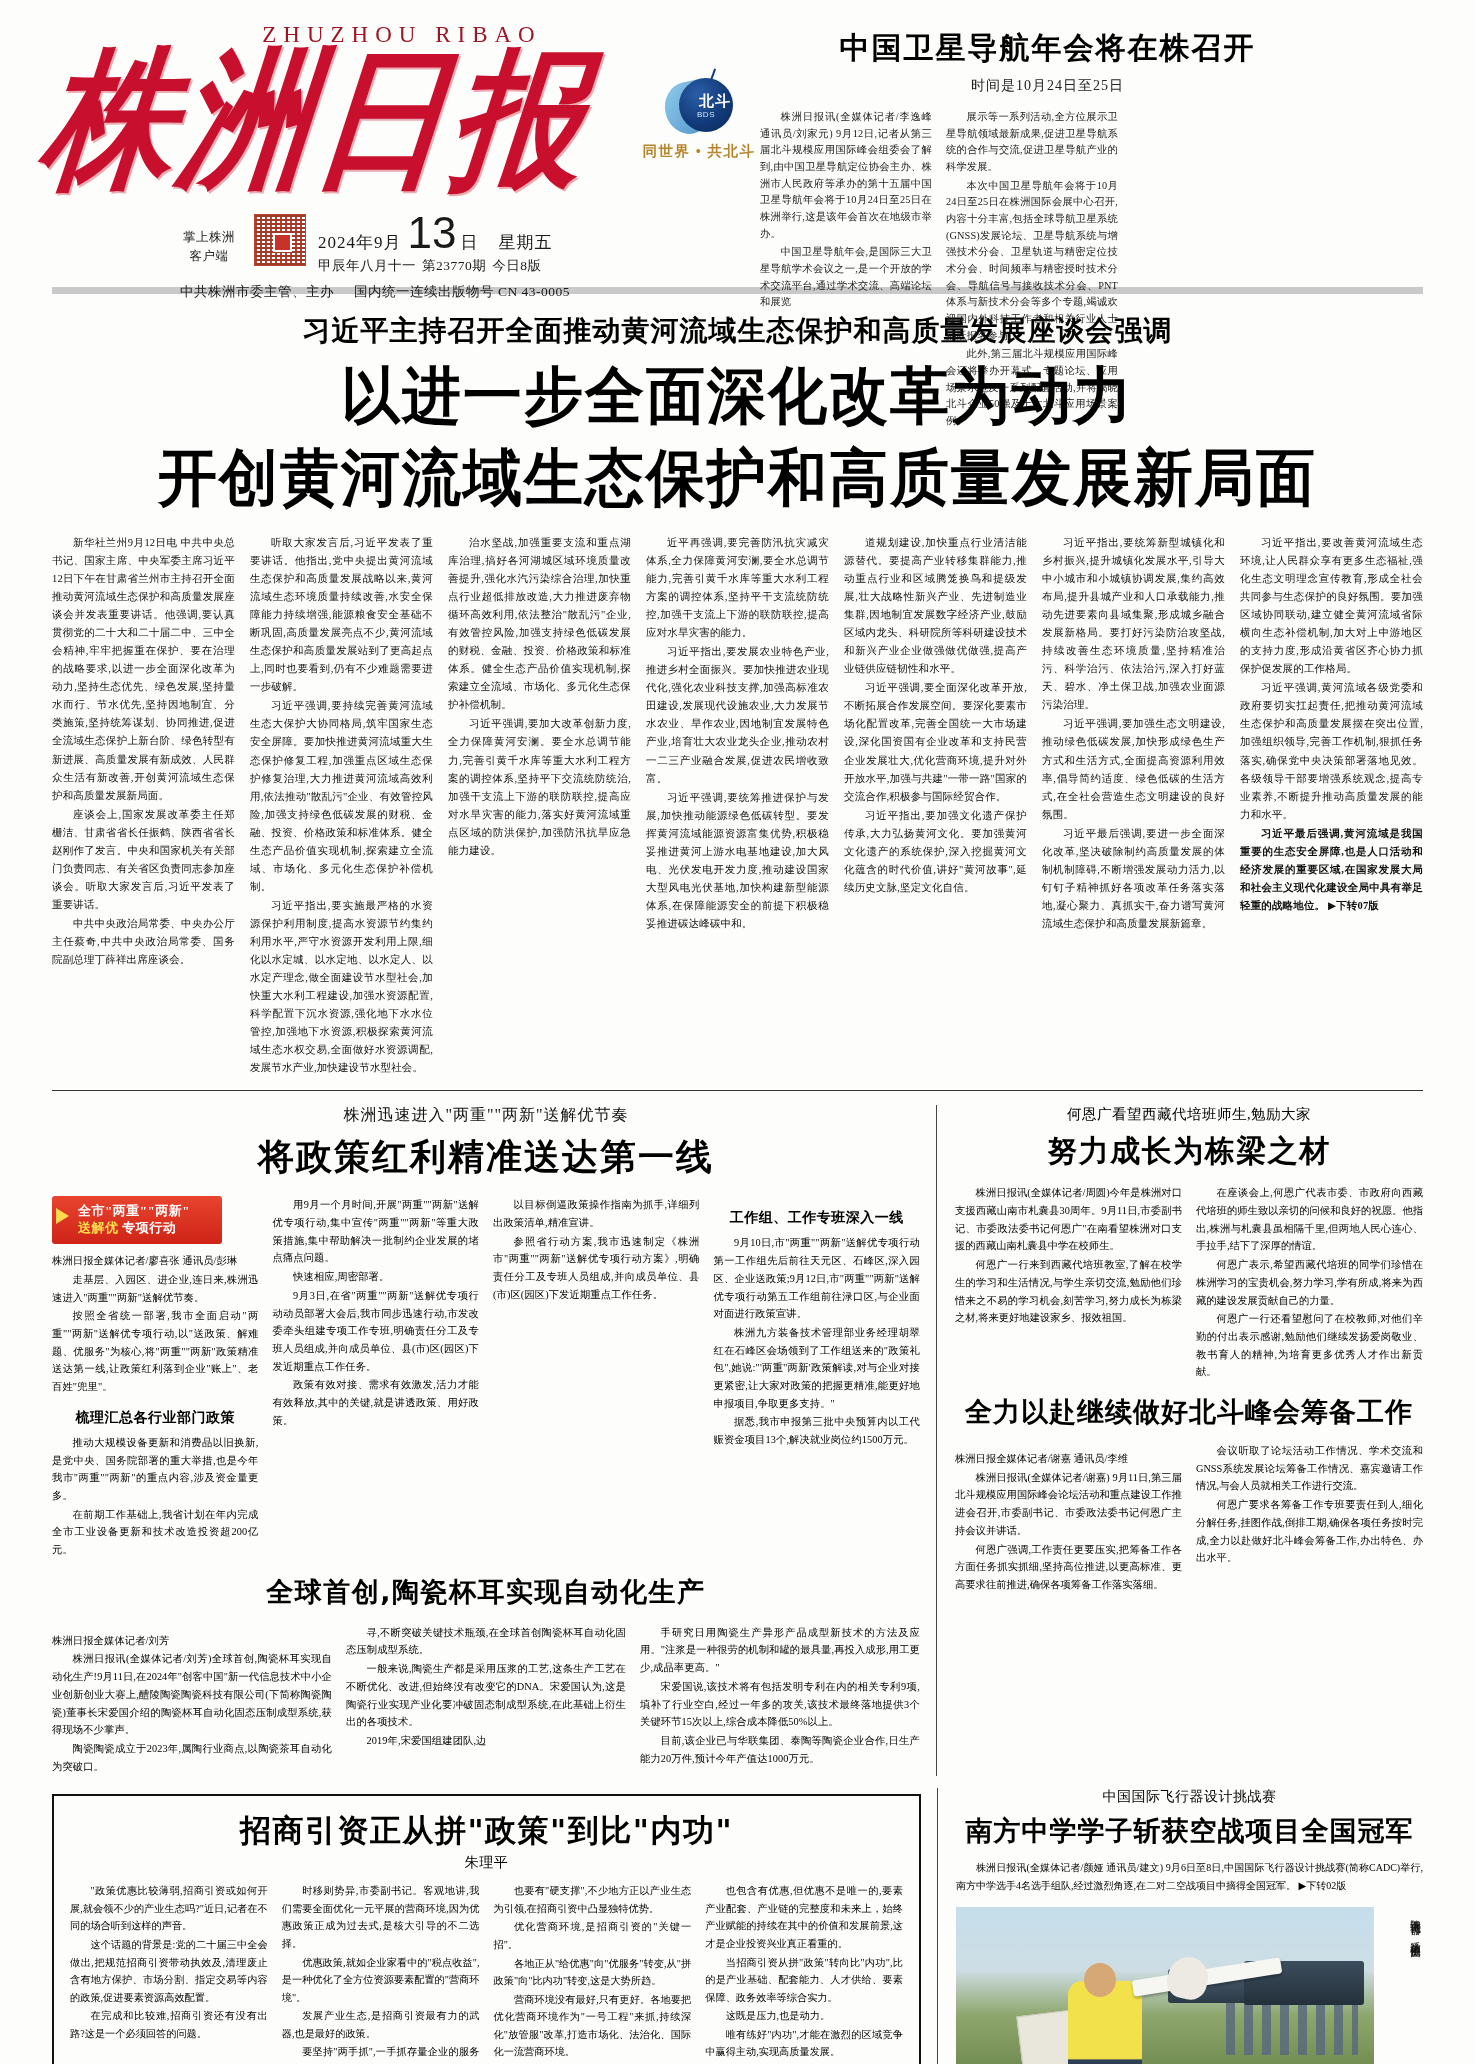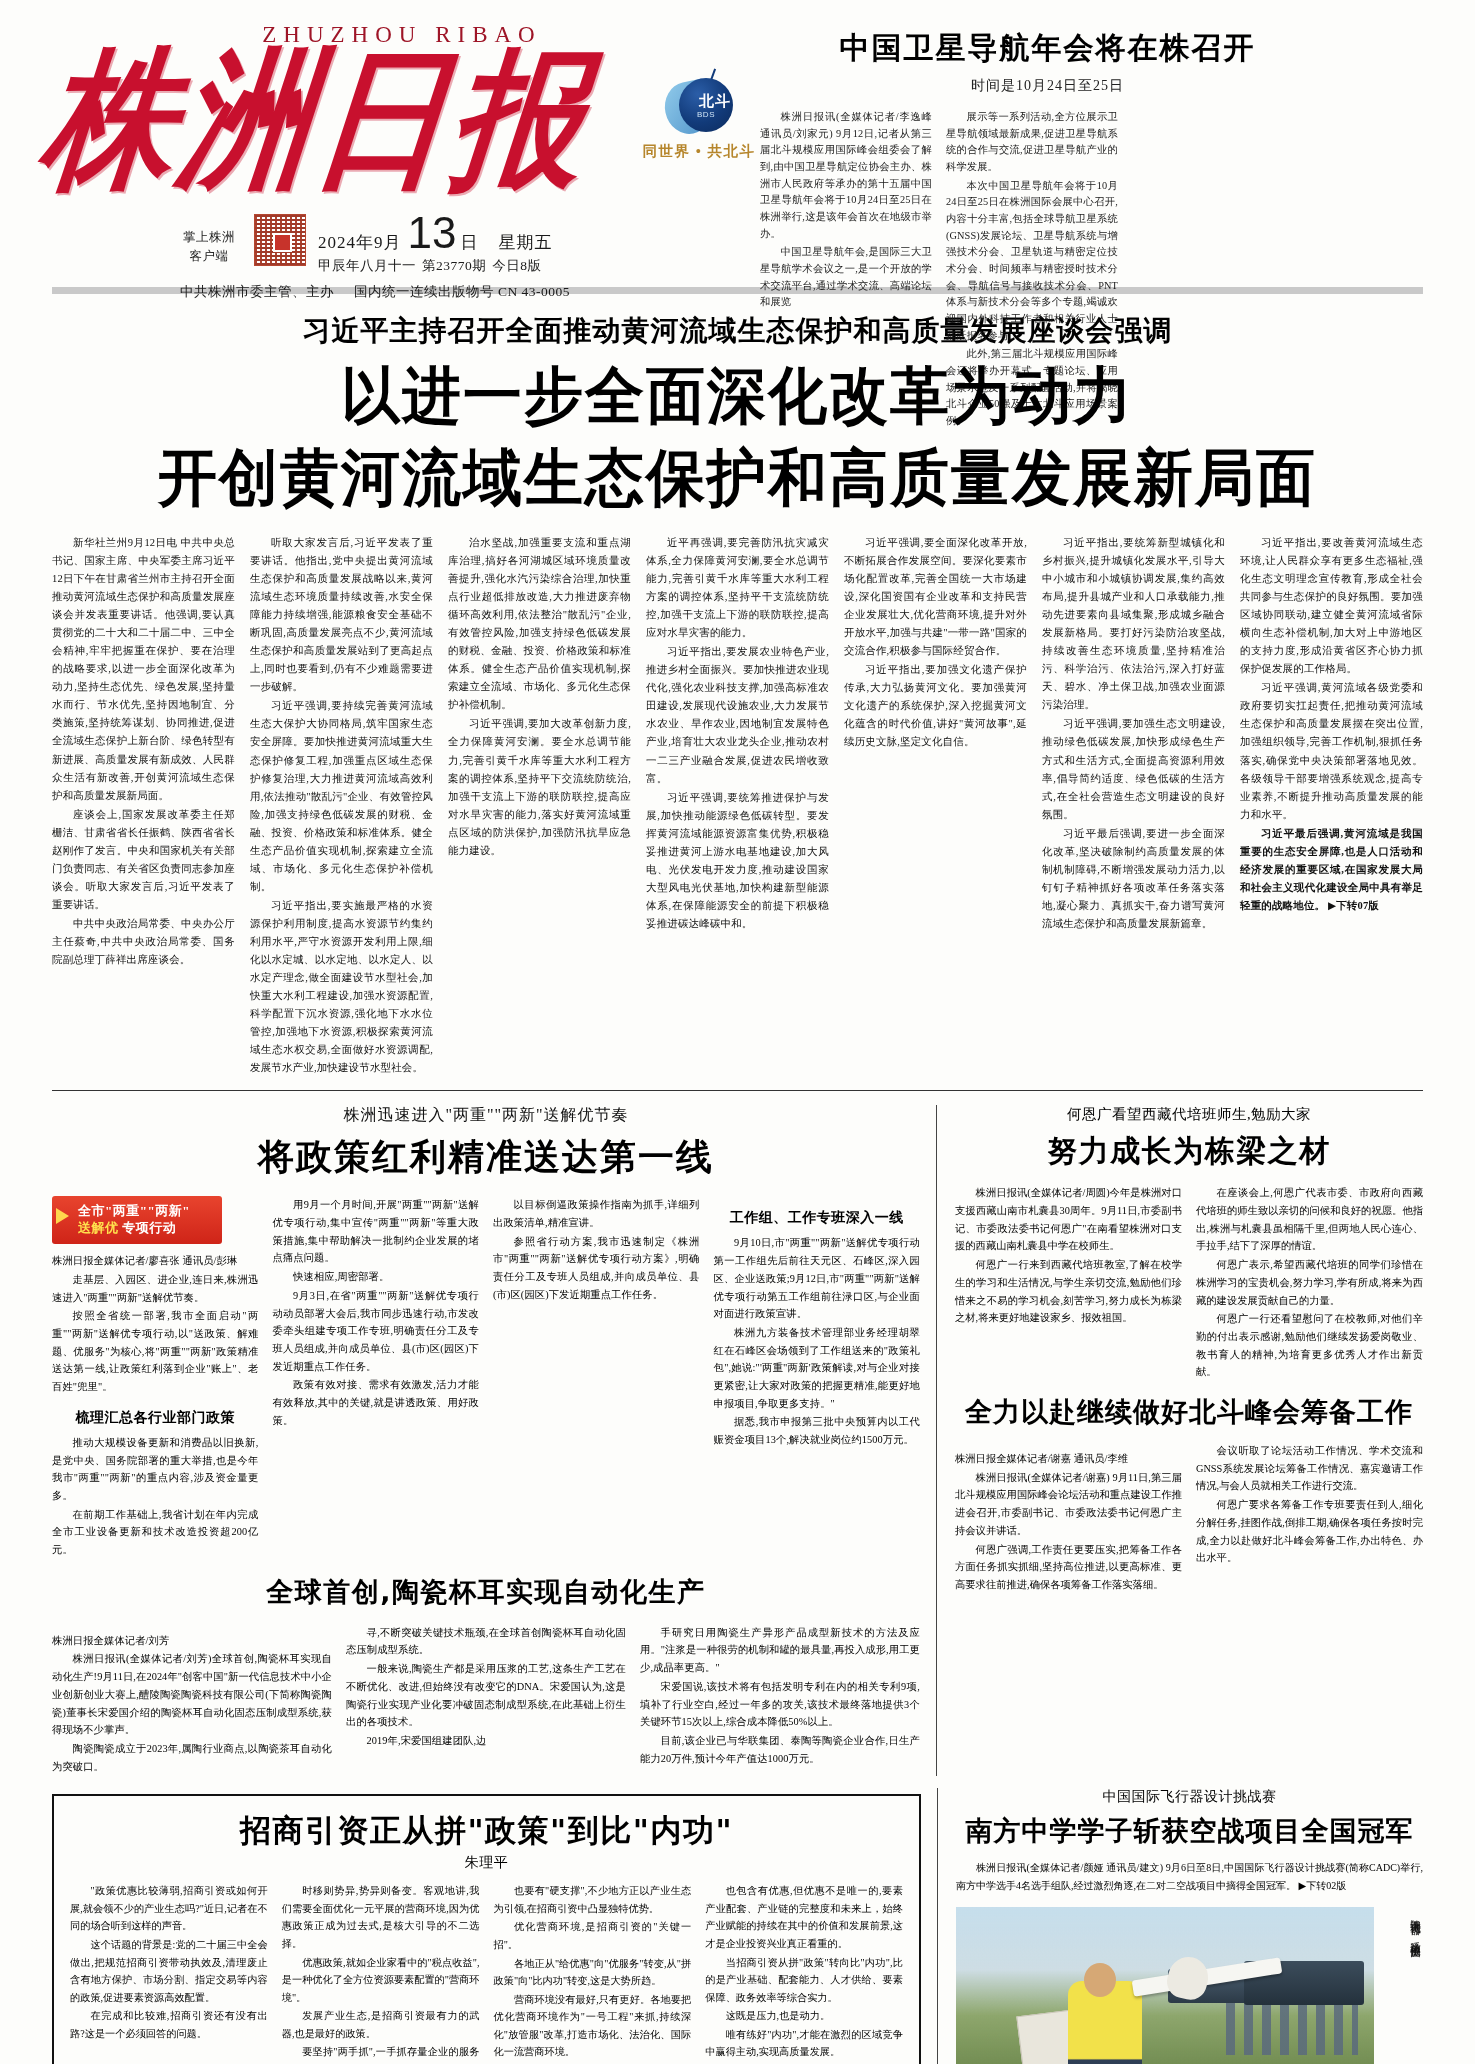--- a/index.html
+++ b/index.html
@@ -547,20 +547,21 @@
     <div class="lb-col">
       <p>治水坚战,加强重要支流和重点湖库治理,搞好各河湖城区域环境质量改善提升,强化水汽污染综合治理,加快重点行业超低排放改造,大力推进废弃物循环高效利用,依法整治"散乱污"企业,有效管控风险,加强支持绿色低碳发展的财税、金融、投资、价格政策和标准体系。健全生态产品价值实现机制,探索建立全流域、市场化、多元化生态保护补偿机制。</p>
       <p>习近平强调,要加大改革创新力度,全力保障黄河安澜。要全水总调节能力,完善引黄千水库等重大水利工程方案的调控体系,坚持平下交流统防统治,加强干支流上下游的联防联控,提高应对水旱灾害的能力,落实好黄河流域重点区域的防洪保护,加强防汛抗旱应急能力建设。</p>
     </div>
     <div class="lb-col">
       <p>近平再强调,要完善防汛抗灾减灾体系,全力保障黄河安澜,要全水总调节能力,完善引黄千水库等重大水利工程方案的调控体系,坚持平干支流统防统控,加强干支流上下游的联防联控,提高应对水旱灾害的能力。</p>
       <p>习近平指出,要发展农业特色产业,推进乡村全面振兴。要加快推进农业现代化,强化农业科技支撑,加强高标准农田建设,发展现代设施农业,大力发展节水农业、旱作农业,因地制宜发展特色产业,培育壮大农业龙头企业,推动农村一二三产业融合发展,促进农民增收致富。</p>
       <p>习近平强调,要统筹推进保护与发展,加快推动能源绿色低碳转型。要发挥黄河流域能源资源富集优势,积极稳妥推进黄河上游水电基地建设,加大风电、光伏发电开发力度,推动建设国家大型风电光伏基地,加快构建新型能源体系,在保障能源安全的前提下积极稳妥推进碳达峰碳中和。</p>
     </div>
     <div class="lb-col">
+      <p>道规划建设,加快重点行业清洁能源替代。要提高产业转移集群能力,推动重点行业和区域腾笼换鸟和提级发展,壮大战略性新兴产业、先进制造业集群,因地制宜发展数字经济产业,鼓励区域内龙头、科研院所等科研建设技术和新兴产业企业做强做优做强,提高产业链供应链韧性和水平。</p>
       <p>习近平强调,要全面深化改革开放,不断拓展合作发展空间。要深化要素市场化配置改革,完善全国统一大市场建设,深化国资国有企业改革和支持民营企业发展壮大,优化营商环境,提升对外开放水平,加强与共建"一带一路"国家的交流合作,积极参与国际经贸合作。</p>
       <p>习近平指出,要加强文化遗产保护传承,大力弘扬黄河文化。要加强黄河文化遗产的系统保护,深入挖掘黄河文化蕴含的时代价值,讲好"黄河故事",延续历史文脉,坚定文化自信。</p>
     </div>
     <div class="lb-col">
       <p>习近平指出,要统筹新型城镇化和乡村振兴,提升城镇化发展水平,引导大中小城市和小城镇协调发展,集约高效布局,提升县城产业和人口承载能力,推动先进要素向县域集聚,形成城乡融合发展新格局。要打好污染防治攻坚战,持续改善生态环境质量,坚持精准治污、科学治污、依法治污,深入打好蓝天、碧水、净土保卫战,加强农业面源污染治理。</p>
       <p>习近平强调,要加强生态文明建设,推动绿色低碳发展,加快形成绿色生产方式和生活方式,全面提高资源利用效率,倡导简约适度、绿色低碳的生活方式,在全社会营造生态文明建设的良好氛围。</p>
       <p>习近平最后强调,要进一步全面深化改革,坚决破除制约高质量发展的体制机制障碍,不断增强发展动力活力,以钉钉子精神抓好各项改革任务落实落地,凝心聚力、真抓实干,奋力谱写黄河流域生态保护和高质量发展新篇章。</p>
     </div>
     <div class="lb-col">
       <p>习近平指出,要改善黄河流域生态环境,让人民群众享有更多生态福祉,强化生态文明理念宣传教育,形成全社会共同参与生态保护的良好氛围。要加强区域协同联动,建立健全黄河流域省际横向生态补偿机制,加大对上中游地区的支持力度,形成沿黄省区齐心协力抓保护促发展的工作格局。</p>
@@ -670,21 +671,21 @@
       <div class="box-ad">
         <div class="box-head">招商引资正从拼"政策"到比"内功"</div>
         <div class="box-by">朱理平</div>
         <div class="box-body">
           <div class="box-c">
             <p>"政策优惠比较薄弱,招商引资或如何开展,就会领不少的产业生态吗?"近日,记者在不同的场合听到这样的声音。</p>
             <p>这个话题的背景是:党的二十届三中全会做出,把规范招商引资带动执效及,清理废止含有地方保护、市场分割、指定交易等内容的政策,促进要素资源高效配置。</p>
             <p>在完成和比较难,招商引资还有没有出路?这是一个必须回答的问题。</p>
           </div>
           <div class="box-c">
-            <p>时移则势异,势异则备变。客观地讲,我们需要全面优化一元平展的营商环境,因为优惠政策正成为过去式,是核大引导的不二选择。</p>
+            <p>时移则势异,市委副书记。客观地讲,我们需要全面优化一元平展的营商环境,因为优惠政策正成为过去式,是核大引导的不二选择。</p>
             <p>优惠政策,就如企业家看中的"税点收益",是一种优化了全方位资源要素配置的"营商环境"。</p>
             <p>发展产业生态,是招商引资最有力的武器,也是最好的政策。</p>
             <p>要坚持"两手抓",一手抓存量企业的服务升级,一手抓增量项目的精准招引,形成良性循环。</p>
           </div>
           <div class="box-c">
             <p>也要有"硬支撑",不少地方正以产业生态为引领,在招商引资中凸显独特优势。</p>
             <p>优化营商环境,是招商引资的"关键一招"。</p>
             <p>各地正从"给优惠"向"优服务"转变,从"拼政策"向"比内功"转变,这是大势所趋。</p>
             <p>营商环境没有最好,只有更好。各地要把优化营商环境作为"一号工程"来抓,持续深化"放管服"改革,打造市场化、法治化、国际化一流营商环境。</p>
           </div>

